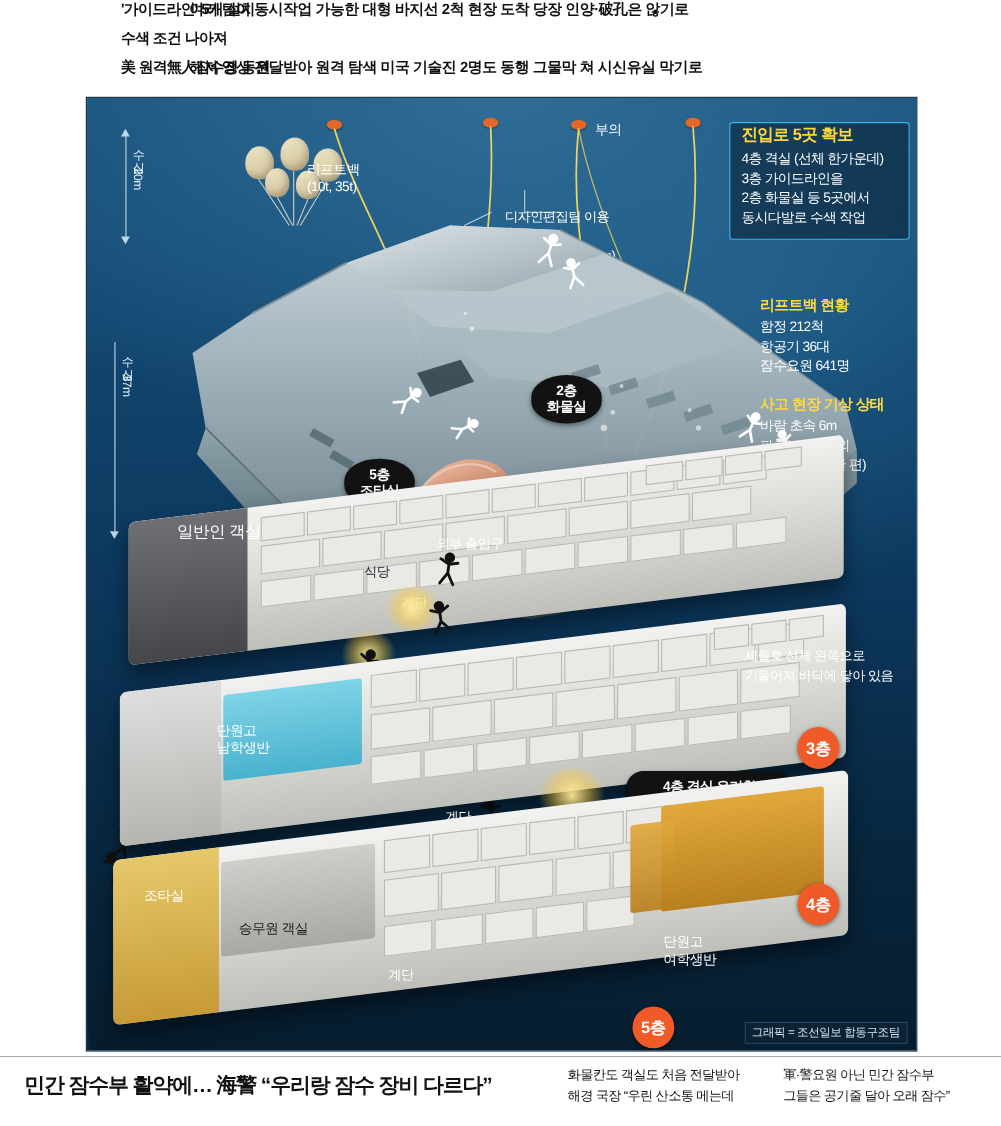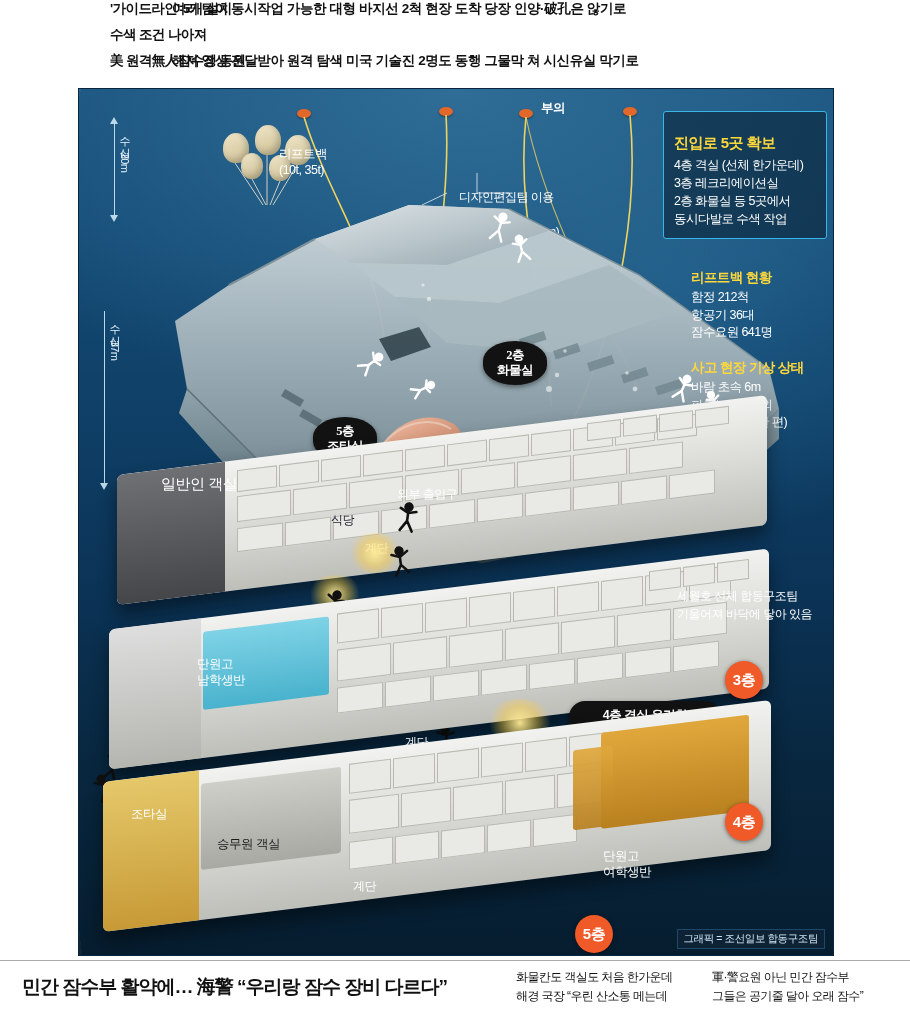--- a/index.html
+++ b/index.html
@@ -91,28 +91,28 @@
     color:#fff;
     border-radius:16px;
     font-size:12.5px;
     font-weight:bold;
     text-align:center;
     line-height:1.2;
     padding:7px 10px;
     letter-spacing:-0.5px;
     box-shadow:0 2px 5px rgba(0,0,0,0.45);
   }
-  .pill.oval { border-radius:50%/45%;font-family:Liberation Serif, serif; }
+  .pill.oval { border-radius:50%/45%; }
 
   .infobox {
     position:absolute;
     background: rgba(8,30,48,0.55);
     border:1px solid #39b6e8;
     border-radius:3px;
-    padding:22px 10px 9px 10px;
+    padding:1px 10px 9px 10px;
     color:#fff;
   }
   .infobox .t {
     color:#ffd83b; font-weight:bold; font-size:15px; letter-spacing:-0.6px;
     display:block; margin-bottom:3px;
   }
   .infobox .l { display:block; font-size:12.5px; letter-spacing:-0.6px; line-height:1.45; }
 
   .yblock { position:absolute; color:#fff; }
   .yblock .t { color:#ffd83b; font-weight:bold; font-size:13.5px; letter-spacing:-0.6px; display:block; margin-bottom:2px;}
@@ -208,21 +208,21 @@
   <div>
     <div class="depth-line" style="left:25px; top:222px; height:172px;"></div>
     <div class="depth-arrow down" style="left:21px; top:394px;"></div>
     <div class="depth-label" style="left:30px; top:228px;">수심 37m</div>
   </div>
 
   <div class="buoy" style="left:218px; top:20px;"></div>
   <div class="buoy" style="left:360px; top:18px;"></div>
   <div class="buoy" style="left:440px; top:20px;"></div>
   <div class="buoy" style="left:544px; top:18px;"></div>
-  <div class="lbl" style="left:462px; top:12px; font-size:12.5px;font-weight:bold;">부의</div>
+  <div class="lbl" style="left:462px; top:22px; font-size:12.5px;">부의</div>
 
   <svg width="756" height="470" style="position:absolute;left:0;top:0;">
     <path d="M225,28 C250,110 300,170 306,260" stroke="#efd35f" stroke-width="1.6" fill="none"></path>
     <path d="M367,26 C372,110 352,200 349,258" stroke="#efd35f" stroke-width="1.6" fill="none"></path>
     <path d="M447,28 C436,130 470,220 472,318" stroke="#efd35f" stroke-width="1.6" fill="none"></path>
     <path d="M551,26 C560,120 540,240 487,346" stroke="#efd35f" stroke-width="1.6" fill="none"></path>
     <path d="M447,28 C470,140 538,250 560,300" stroke="#efd35f" stroke-width="1.2" fill="none" opacity="0.75"></path>
 
     <path d="M398,84 L398,104 L430,104" stroke="#e8eef2" stroke-width="1" fill="none" opacity="0.8"></path>
     <path d="M343,116 L368,104" stroke="#e8eef2" stroke-width="1" fill="none" opacity="0.8"></path>
@@ -379,21 +379,21 @@
     <span>출입구</span>
   </div>
   <div class="pill oval" style="left:528px; top:334px; width:60px;">
     <span>4층</span><br>
     <span>격실</span>
   </div>
 
   <div class="infobox" style="left:584px; top:22px; width:164px;">
     <span class="t">진입로 5곳 확보</span>
     <span class="l">4층 격실 (선체 한가운데)</span>
-    <span class="l">3층 레크리에이션실</span>
+    <span class="l">3층 가이드라인을</span>
     <span class="l">2층 화물실 등 5곳에서</span>
     <span class="l">동시다발로 수색 작업</span>
   </div>
 
   <div class="yblock" style="left:612px; top:180px; width:136px;">
     <span class="t">리프트백 현황</span>
     <span class="l">함정 212척</span>
     <span class="l">항공기 36대</span>
     <span class="l">잠수요원 641명</span>
   </div>
@@ -535,21 +535,21 @@
   <div class="lbl" style="left:118px; top:568px; font-size:12.5px;">단원고<br>남학생반</div>
   <div class="lbl" style="left:326px; top:646px; font-size:12px; color:#fff;">계단</div>
   <div class="glow" style="left:406px;top:610px;width:70px;height:48px;"></div>
 
   <div class="pill" style="left:490px; top:612px; width:152px;">
     <span>4층 격실 유리창</span><br>
     <span>깨고 시신 수습</span>
   </div>
 
   <div class="lbl" style="left:598px; top:498px; font-size:12px; line-height:1.5;">
-    <span>세월호 선체 합동구조팀</span><br>
+    <span>세월호 선체 왼쪽으로</span><br>
     <span>기울어져 바닥에 닿아 있음</span>
   </div>
 
   <div class="deck" style="left:24px; top:652px; width:668px; height:150px;">
     <div class="slab">
       <div style="position:absolute;left:0;top:0;width:96px;height:100%;background:linear-gradient(180deg,#e5c86a,#c79a36);border-radius:6px 0 0 6px;"></div>
       <div class="zone grey" style="left:98px; top:14px; width:140px; height:86px; transform:none;"></div>
       <div class="cellrow" style="left:246px; top:12px;">
         <div class="cell" style="width:42px;height:30px;"></div>
           <div class="cell" style="width:42px;height:30px;"></div>
@@ -587,21 +587,21 @@
 
 
   <div class="credit">그래픽 = 조선일보 합동구조팀</div>
 </div>
 
 <div class="bottom">
   <div class="hr-top"></div>
   <div class="bottom-main">민간 잠수부 활약에… 海警 “우리랑 잠수 장비 다르다”</div>
   <div class="bottom-right">
     <div class="r">
-      <div class="a">화물칸도 객실도 처음 한가운데</div>
+      <div class="a">화물칸도 객실도 처음 전달받아</div>
       <div class="b">軍·警요원 아닌 민간 잠수부</div>
     </div>
     <div class="r">
       <div class="a">해경 국장 “우린 산소통 메는데</div>
       <div class="b">그들은 공기줄 달아 오래 잠수”</div>
     </div>
   </div>
 </div>
 
 </body></html>

